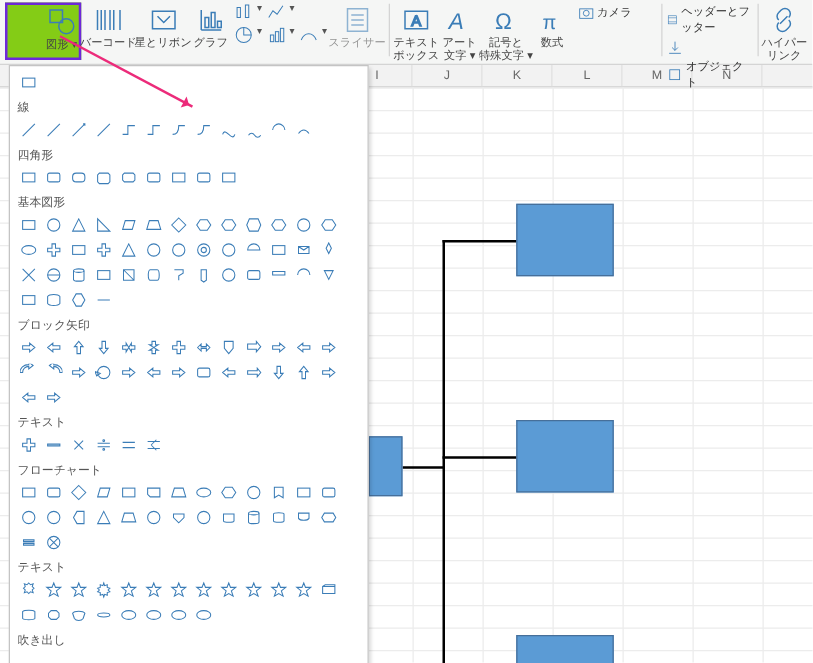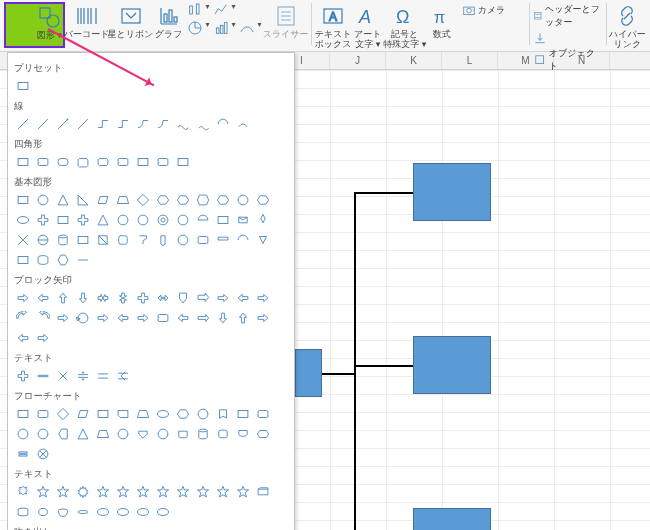--- a/index.html
+++ b/index.html
@@ -201,21 +201,20 @@
       <svg class="stroke" viewBox="0 0 24 24">
           <path d="M9 15l6-6M8 12a4 4 0 010-6l2-2a4 4 0 016 6M16 12a4 4 0 010 6l-2 2a4 4 0 01-6-6"></path>
         </svg>
     </span>
     <span class="lab">ハイパー
 リンク</span>
   </div>
 </div>
 
 <div class="shapes-panel">
-  <div class="sec-title">プリセット</div>
   <div class="shape-row" id="row-preset">
       <div class="shape-cell">
         <svg class="stroke" viewBox="0 0 20 20">
           <rect x="3" y="5" width="14" height="10"></rect>
         </svg>
       </div>
     </div>
 
   <div class="sec-title">線</div>
   <div class="shape-row" id="row-lines">

